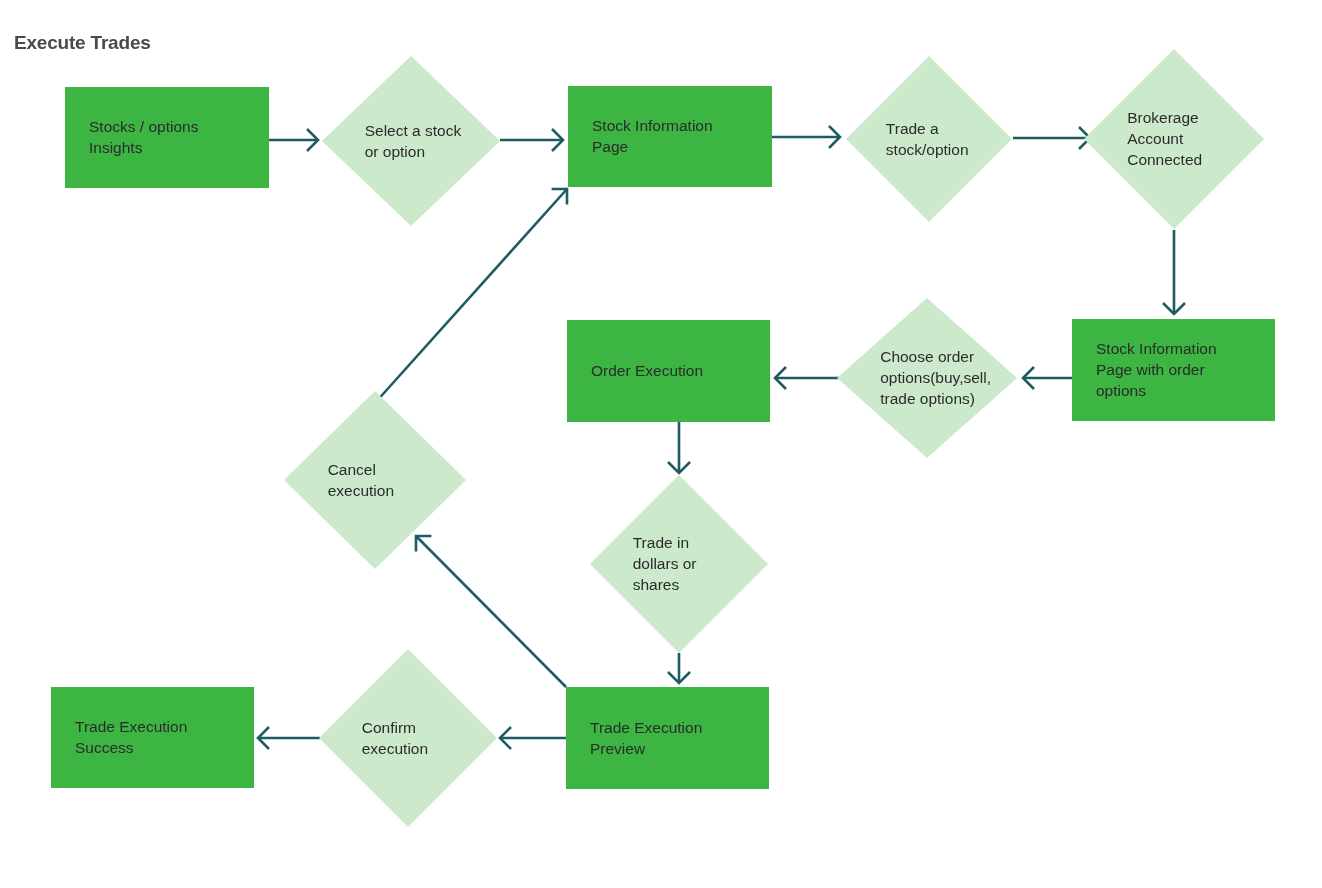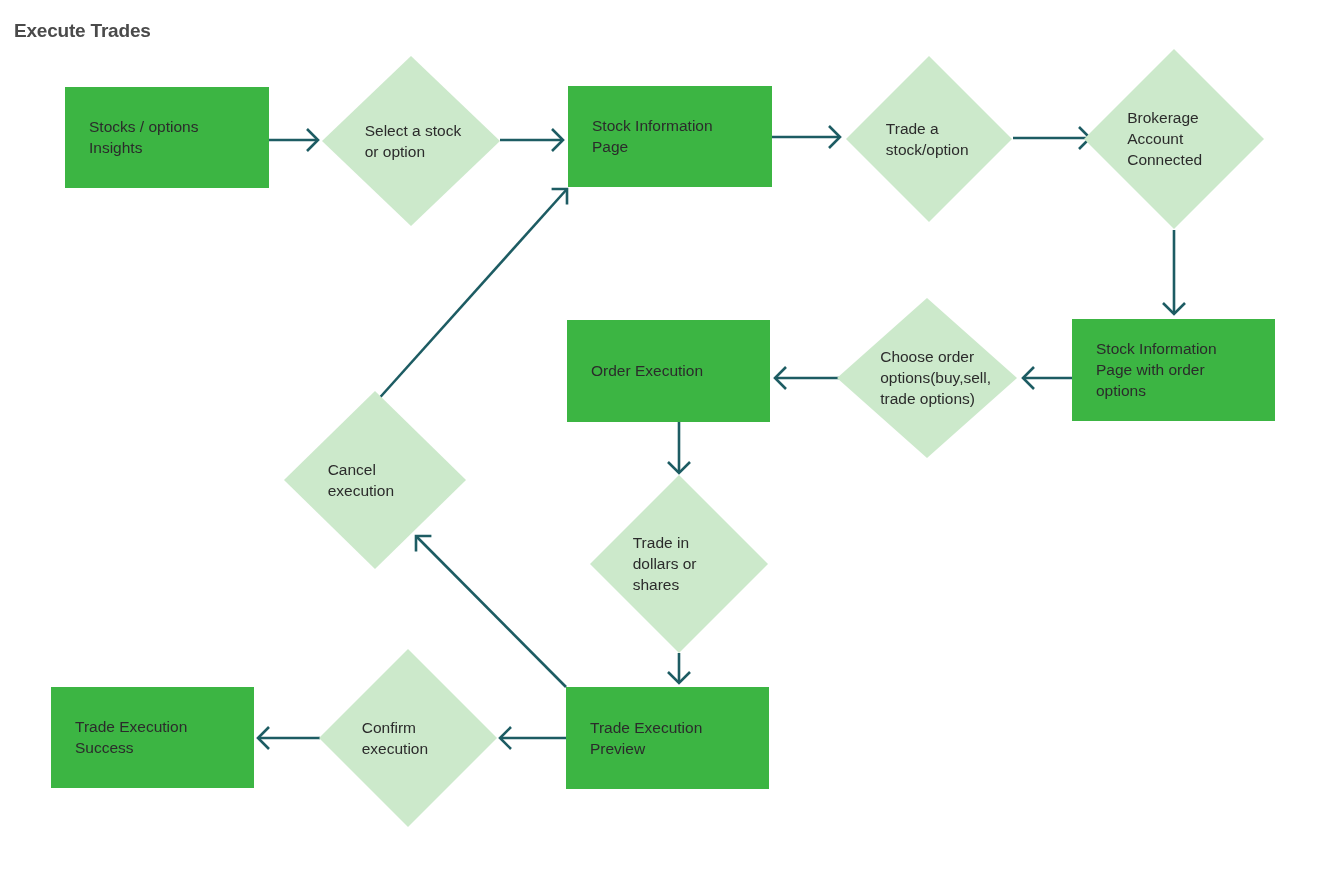--- a/index.html
+++ b/index.html
@@ -16,21 +16,21 @@
   }
   #canvas {
     position: relative;
     width: 1322px;
     height: 888px;
     background: #ffffff;
   }
   #page-title {
     position: absolute;
     left: 14px;
-    top: 20px;
+    top: 32px;
     font-size: 19px;
     font-weight: bold;
     color: #4a4a4a;
     letter-spacing: -0.2px;
     white-space: nowrap;
   }
   svg#flow {
     position: absolute;
     left: 0;
     top: 0;

